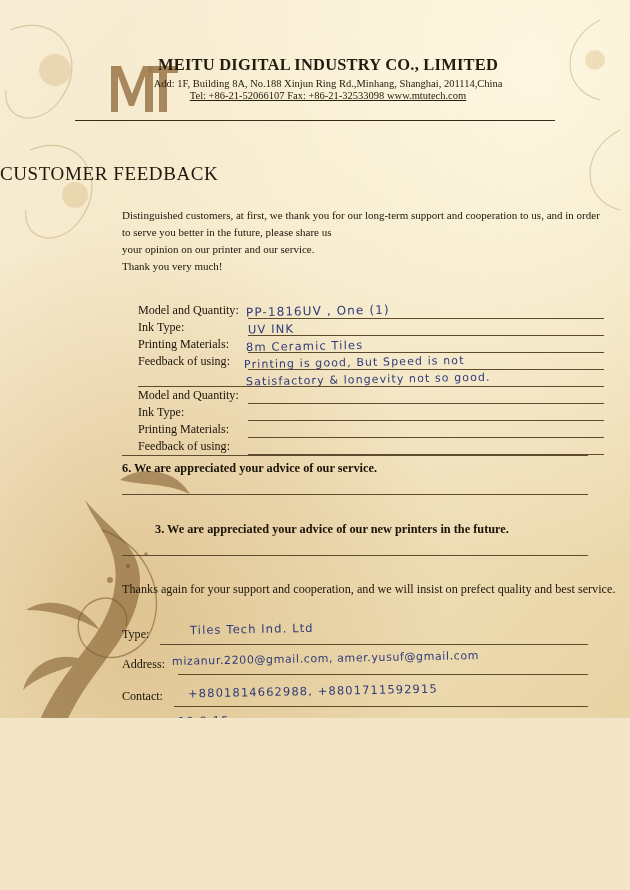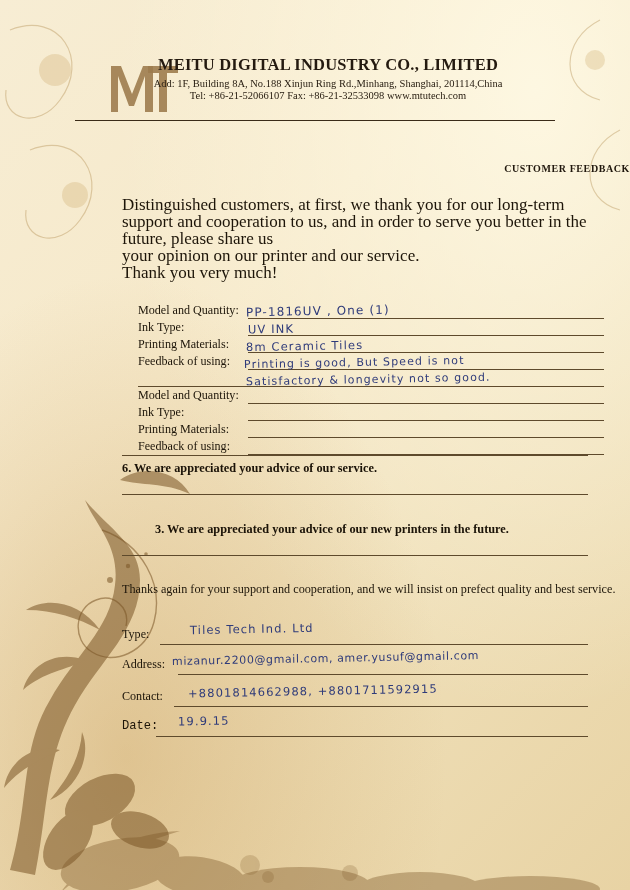--- a/index.html
+++ b/index.html
@@ -9,21 +9,21 @@
   body {
     width: 630px;
     height: 890px;
     font-family: "Liberation Serif", serif;
     background: #f3e6c8;
     overflow: hidden;
   }
   .page {
     position: relative;
     width: 630px;
-    height: 890px;
+    height: 718px;
     background:
       radial-gradient(ellipse at 20% 85%, rgba(196,150,80,0.40) 0%, rgba(196,150,80,0.0) 45%),
       radial-gradient(ellipse at 85% 10%, rgba(255,250,230,0.85) 0%, rgba(255,250,230,0.0) 55%),
       linear-gradient(135deg, #f7edd4 0%, #f6e9ca 35%, #efdfb8 65%, #e8d3a4 100%);
     overflow: hidden;
   }
   
   .deco {
     position: absolute;
     pointer-events: none;
@@ -54,20 +54,21 @@
     font-size: 10.5px;
     color: #2a2014;
     margin-top: 3px;
     white-space: nowrap;
   }
   .tel {
     font-size: 10.5px;
     color: #2a2014;
     margin-top: 1px;
     white-space: nowrap;
+    text-decoration: underline;
   }
   .logo {
     position: absolute;
     left: 108px; top: 58px;
     width: 72px; height: 60px;
     color: #8a7048;
     font-family: "Liberation Serif", serif;
   }
   .logo svg { display:block; }
 
@@ -75,32 +76,32 @@
     position: absolute;
     left: 75px; top: 120px;
     width: 480px;
     border-top: 1.6px solid #3a2b18;
   }
 
   .doc-title {
     position: absolute;
     left: 0; top: 163px;
     width: 630px;
-    text-align: right;
-    font-size: 10px;
-    font-weight: bold;
+    text-align: left;
+    font-size: 19px;
+    font-weight: normal;
     letter-spacing: 0.6px;
     color: #20170d;
   }
 
   .intro {
     position: absolute;
-    left: 122px; top: 196px;
+    left: 122px; top: 207px;
     width: 480px;
-    font-size: 17px;
+    font-size: 11px;
     line-height: 17px;
     color: #1d1509;
   }
 
   .q1 {
     position: absolute;
     left: 122px; top: 277px;
     font-size: 12.4px;
     font-weight: bold;
     color: #1a1207;

